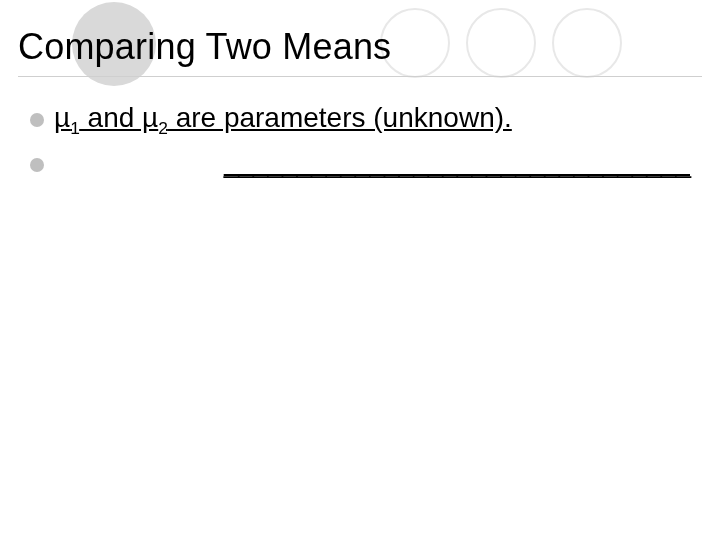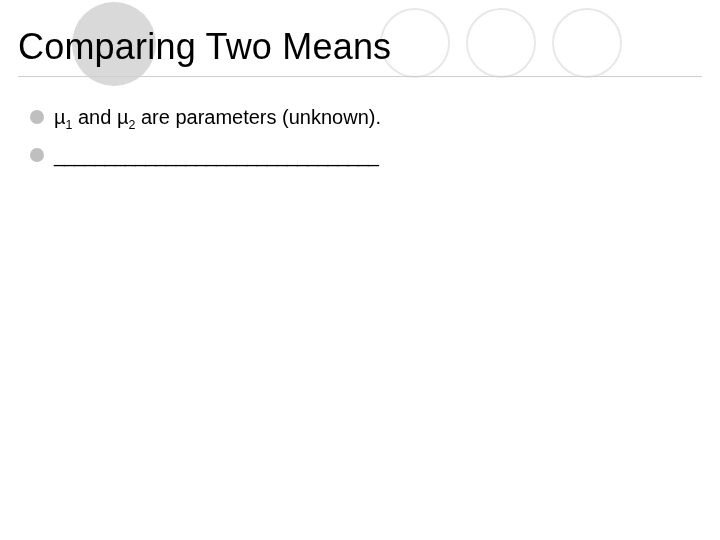--- a/index.html
+++ b/index.html
@@ -67,22 +67,23 @@
     left: 18px;
     width: 684px;
     height: 0;
     border-top: 1px solid #cfcfcf;
   }
   .body {
     position: absolute;
     top: 98px;
     left: 30px;
     width: 660px;
-    font-size: 20px;
+    font-size: 28px;
     line-height: 1.45;
+    text-decoration: underline;
   }
   .bullet-row {
     display: flex;
     align-items: baseline;
     margin-bottom: 4px;
   }
   .bullet-row .dot {
     width: 14px;
     height: 14px;
     border-radius: 50%;
@@ -94,20 +95,21 @@
   .bullet-row .text {
     flex: 1 1 auto;
   }
   .sub {
     font-size: 0.62em;
     vertical-align: sub;
     line-height: 0;
   }
   .blank-line {
     letter-spacing: -1px;
+    text-align: right;
   }
   .gap {
     height: 52px;
   }
 </style>
 </head>
 <body>
 
 <div class="slide">
 

